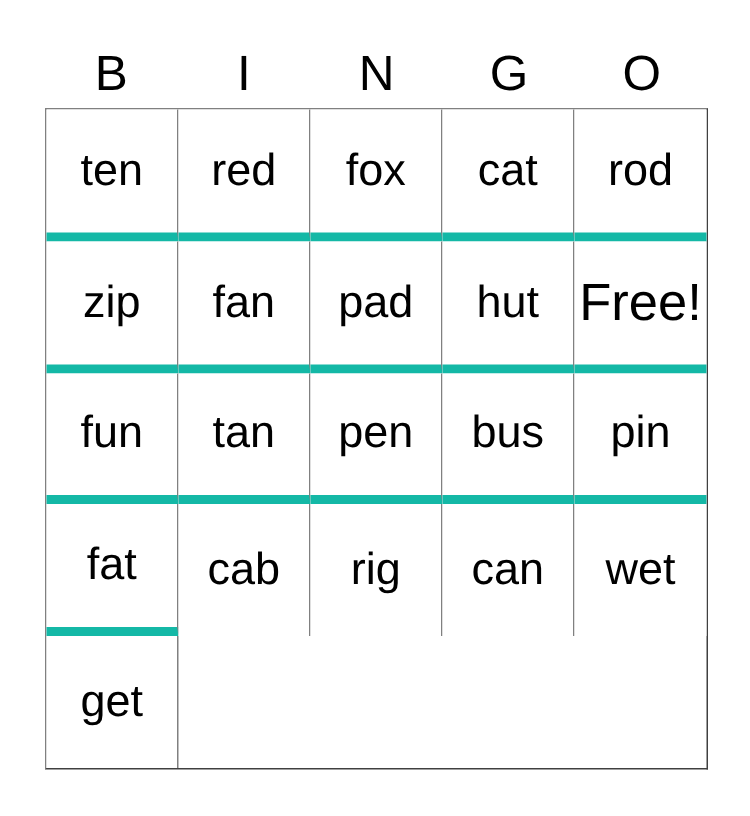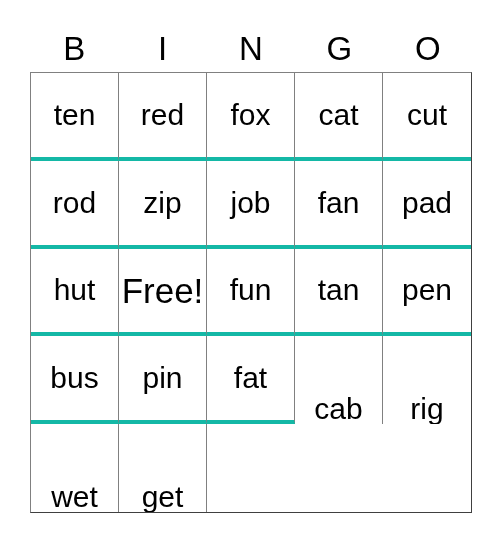--- a/index.html
+++ b/index.html
@@ -57,34 +57,33 @@
     grid-template-rows: repeat(5, 1fr);
     border-top: 1px solid #808080;
     border-left: 1px solid #808080;
     border-right: 1px solid #404040;
     border-bottom: 1px solid #404040;
     box-sizing: border-box;
     background: #ffffff;
   }
   .bingo-cell {
     border-right: 1px solid #808080;
-    border-bottom: 4px solid #14b8a6;
+    border-bottom: 6px solid #14b8a6;
     box-sizing: border-box;
     display: flex;
     align-items: center;
     justify-content: center;
     background: #ffffff;
     overflow: hidden;
   }
   .bingo-cell:nth-child(5n) {
     border-right: none;
   }
   .bingo-cell.last-row {
     border-bottom: none;
-    align-items: flex-end;
   }
   .cell-text {
     font-size: 30px;
     line-height: 1;
     color: #000000;
     white-space: nowrap;
     user-select: none;
   }
   .cell-free .cell-text {
     font-size: 35px;
@@ -112,30 +111,24 @@
         <span class="cell-text">red</span>
       </div>
     <div class="bingo-cell">
         <span class="cell-text">fox</span>
       </div>
     <div class="bingo-cell">
         <span class="cell-text">cat</span>
       </div>
 
     <div class="bingo-cell">
-        <span class="cell-text">cut</span>
-      </div>
-    <div class="bingo-cell">
         <span class="cell-text">rod</span>
       </div>
     <div class="bingo-cell">
         <span class="cell-text">zip</span>
-      </div>
-    <div class="bingo-cell">
-        <span class="cell-text">job</span>
       </div>
     <div class="bingo-cell">
         <span class="cell-text">fan</span>
       </div>
 
     <div class="bingo-cell">
         <span class="cell-text">pad</span>
       </div>
     <div class="bingo-cell">
         <span class="cell-text">hut</span>
@@ -163,20 +156,23 @@
         <span class="cell-text">fat</span>
       </div>
 
     <div class="bingo-cell last-row">
         <span class="cell-text">cab</span>
       </div>
     <div class="bingo-cell last-row">
         <span class="cell-text">rig</span>
       </div>
     <div class="bingo-cell last-row">
+        <span class="cell-text">can</span>
+      </div>
+    <div class="bingo-cell last-row">
         <span class="cell-text">wet</span>
       </div>
     <div class="bingo-cell last-row">
         <span class="cell-text">get</span>
       </div>
 
   </div>
 </div>
 
 </body></html>

